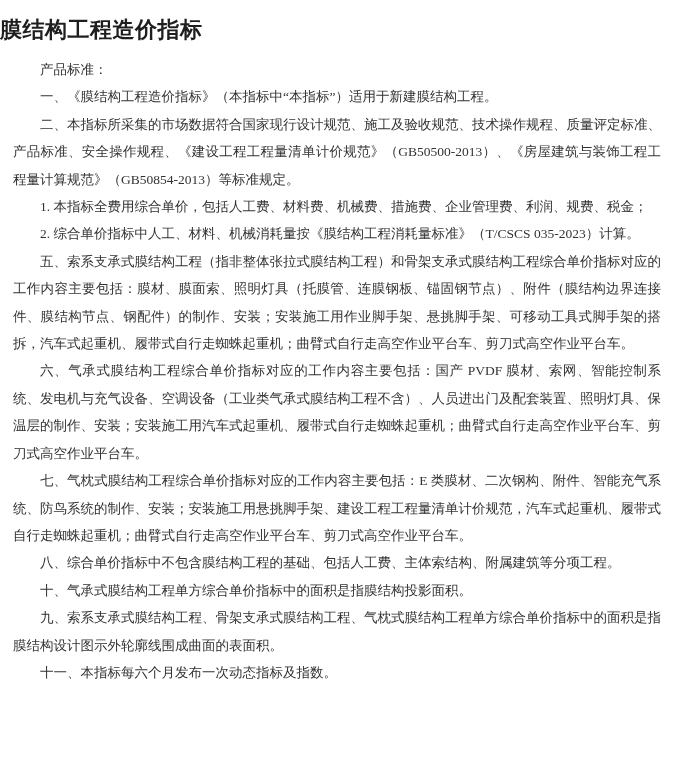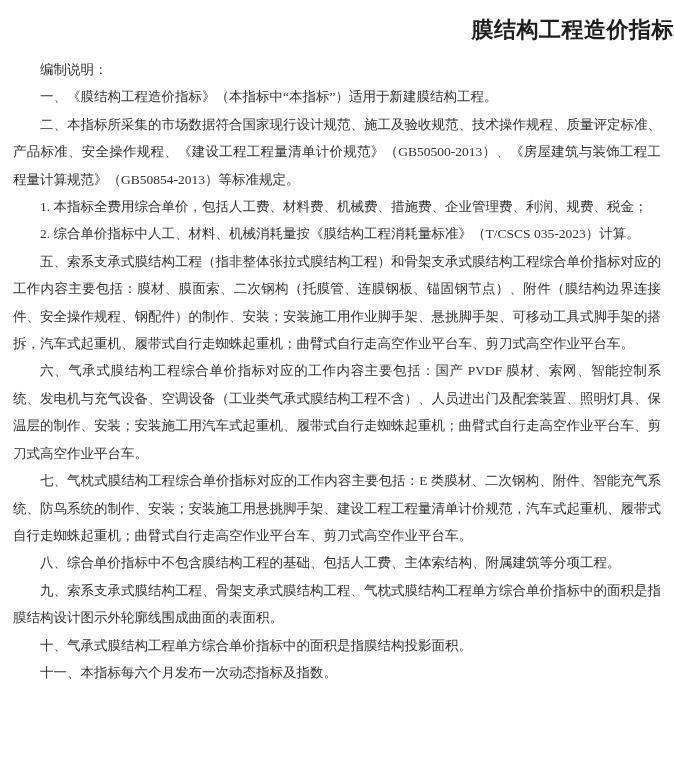--- a/index.html
+++ b/index.html
@@ -13,21 +13,21 @@
     height: 778px;
     background: #ffffff;
     box-sizing: border-box;
     overflow: hidden;
     font-family: "Liberation Serif", "DejaVu Serif", serif;
     color: #303030;
   }
   .doc-title {
     margin: 0;
     padding-top: 15px;
-    text-align: right;
+    text-align: left;
     font-size: 22px;
     line-height: 30px;
     font-weight: bold;
     color: #1e1e1e;
     letter-spacing: 0.5px;
   }
   .doc-body {
     margin: 11px 13px 0 13px;
     width: 648px;
     font-size: 13.5px;
@@ -42,26 +42,26 @@
     word-break: break-all;
   }
 </style>
 </head>
 <body>
 
 <div class="page">
   <h1 class="doc-title">膜结构工程造价指标</h1>
 
   <div class="doc-body">
-    <p>编制说明：</p>
+    <p>产品标准：</p>
     <p>一、《膜结构工程造价指标》（本指标中“本指标”）适用于新建膜结构工程。</p>
     <p>二、本指标所采集的市场数据符合国家现行设计规范、施工及验收规范、技术操作规程、质量评定标准、产品标准、安全操作规程、《建设工程工程量清单计价规范》（GB50500-2013）、《房屋建筑与装饰工程工程量计算规范》（GB50854-2013）等标准规定。</p>
     <p>1. 本指标全费用综合单价，包括人工费、材料费、机械费、措施费、企业管理费、利润、规费、税金；</p>
     <p>2. 综合单价指标中人工、材料、机械消耗量按《膜结构工程消耗量标准》（T/CSCS 035-2023）计算。</p>
-    <p>五、索系支承式膜结构工程（指非整体张拉式膜结构工程）和骨架支承式膜结构工程综合单价指标对应的工作内容主要包括：膜材、膜面索、二次钢构（托膜管、连膜钢板、锚固钢节点）、附件（膜结构边界连接件、安全操作规程、钢配件）的制作、安装；安装施工用作业脚手架、悬挑脚手架、可移动工具式脚手架的搭拆，汽车式起重机、履带式自行走蜘蛛起重机；曲臂式自行走高空作业平台车、剪刀式高空作业平台车。</p>
+    <p>五、索系支承式膜结构工程（指非整体张拉式膜结构工程）和骨架支承式膜结构工程综合单价指标对应的工作内容主要包括：膜材、膜面索、照明灯具（托膜管、连膜钢板、锚固钢节点）、附件（膜结构边界连接件、膜结构节点、钢配件）的制作、安装；安装施工用作业脚手架、悬挑脚手架、可移动工具式脚手架的搭拆，汽车式起重机、履带式自行走蜘蛛起重机；曲臂式自行走高空作业平台车、剪刀式高空作业平台车。</p>
     <p>六、气承式膜结构工程综合单价指标对应的工作内容主要包括：国产 PVDF 膜材、索网、智能控制系统、发电机与充气设备、空调设备（工业类气承式膜结构工程不含）、人员进出门及配套装置、照明灯具、保温层的制作、安装；安装施工用汽车式起重机、履带式自行走蜘蛛起重机；曲臂式自行走高空作业平台车、剪刀式高空作业平台车。</p>
     <p>七、气枕式膜结构工程综合单价指标对应的工作内容主要包括：E 类膜材、二次钢构、附件、智能充气系统、防鸟系统的制作、安装；安装施工用悬挑脚手架、建设工程工程量清单计价规范，汽车式起重机、履带式自行走蜘蛛起重机；曲臂式自行走高空作业平台车、剪刀式高空作业平台车。</p>
     <p>八、综合单价指标中不包含膜结构工程的基础、包括人工费、主体索结构、附属建筑等分项工程。</p>
+    <p>十、气承式膜结构工程单方综合单价指标中的面积是指膜结构投影面积。</p>
     <p>九、索系支承式膜结构工程、骨架支承式膜结构工程、气枕式膜结构工程单方综合单价指标中的面积是指膜结构设计图示外轮廓线围成曲面的表面积。</p>
-    <p>十、气承式膜结构工程单方综合单价指标中的面积是指膜结构投影面积。</p>
     <p>十一、本指标每六个月发布一次动态指标及指数。</p>
   </div>
 </div>
 
 </body></html>

